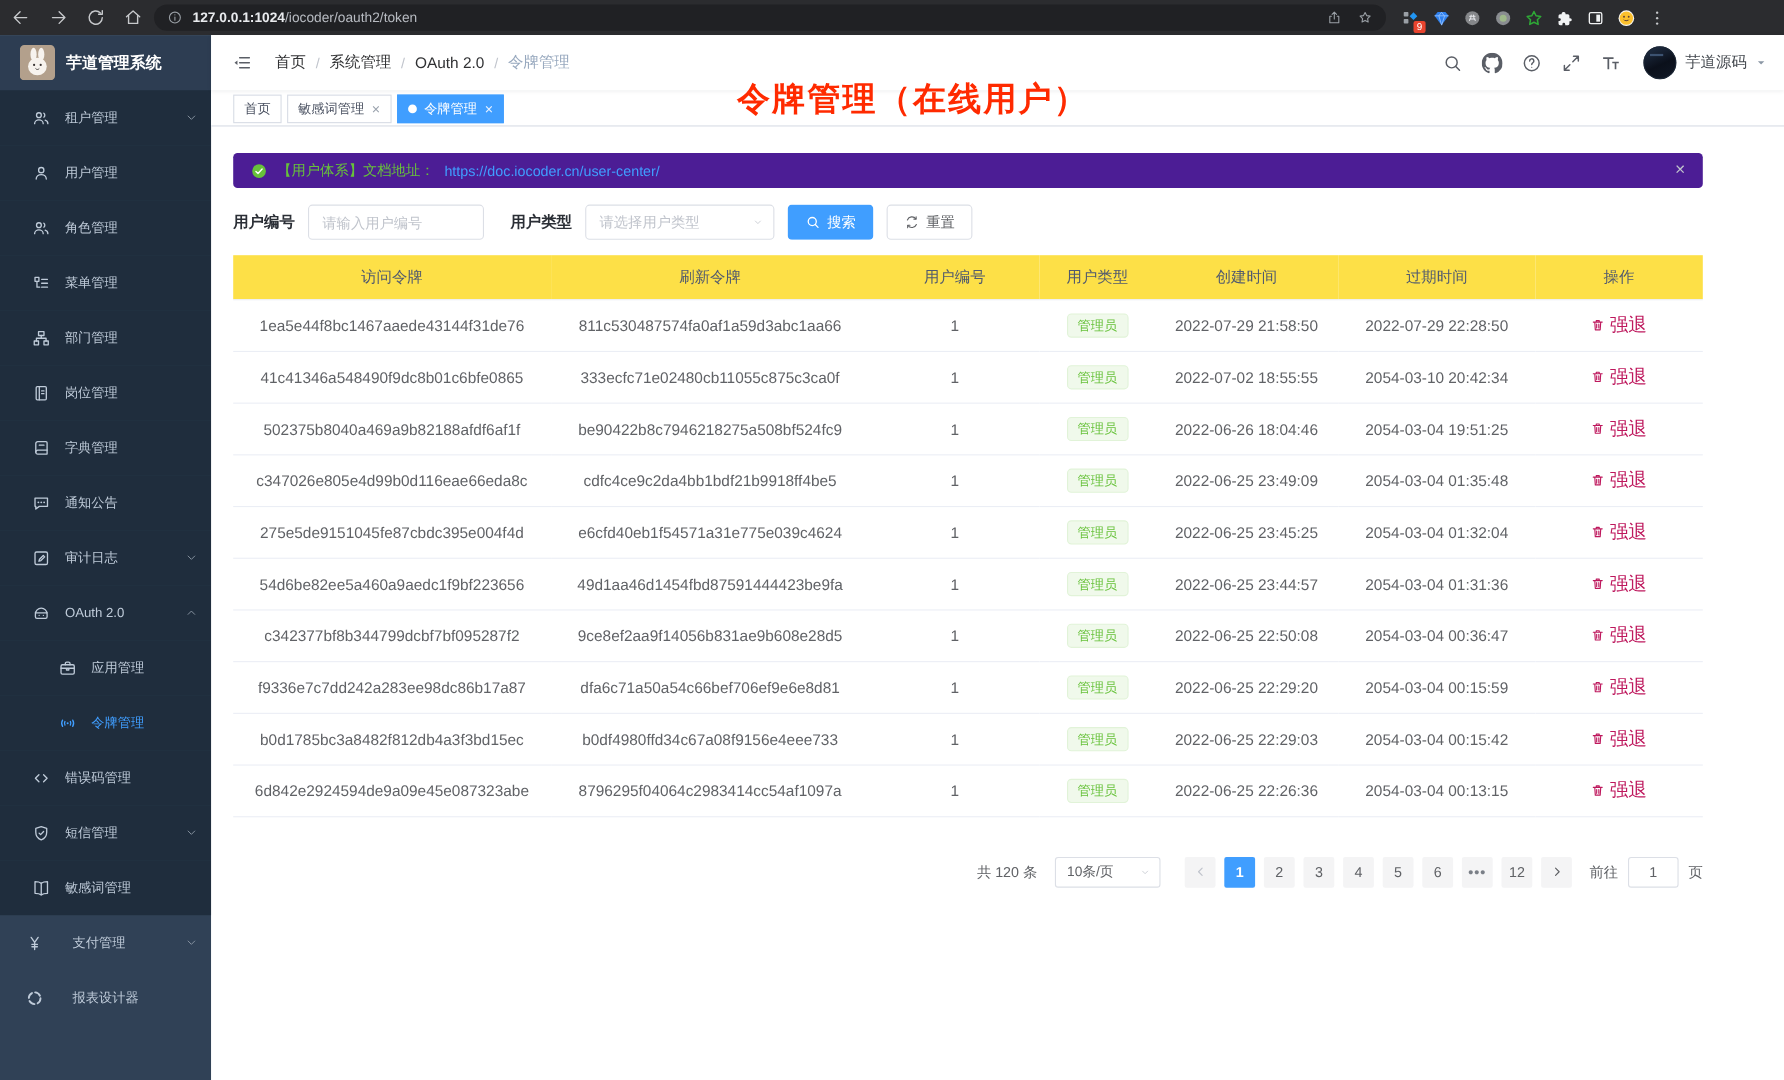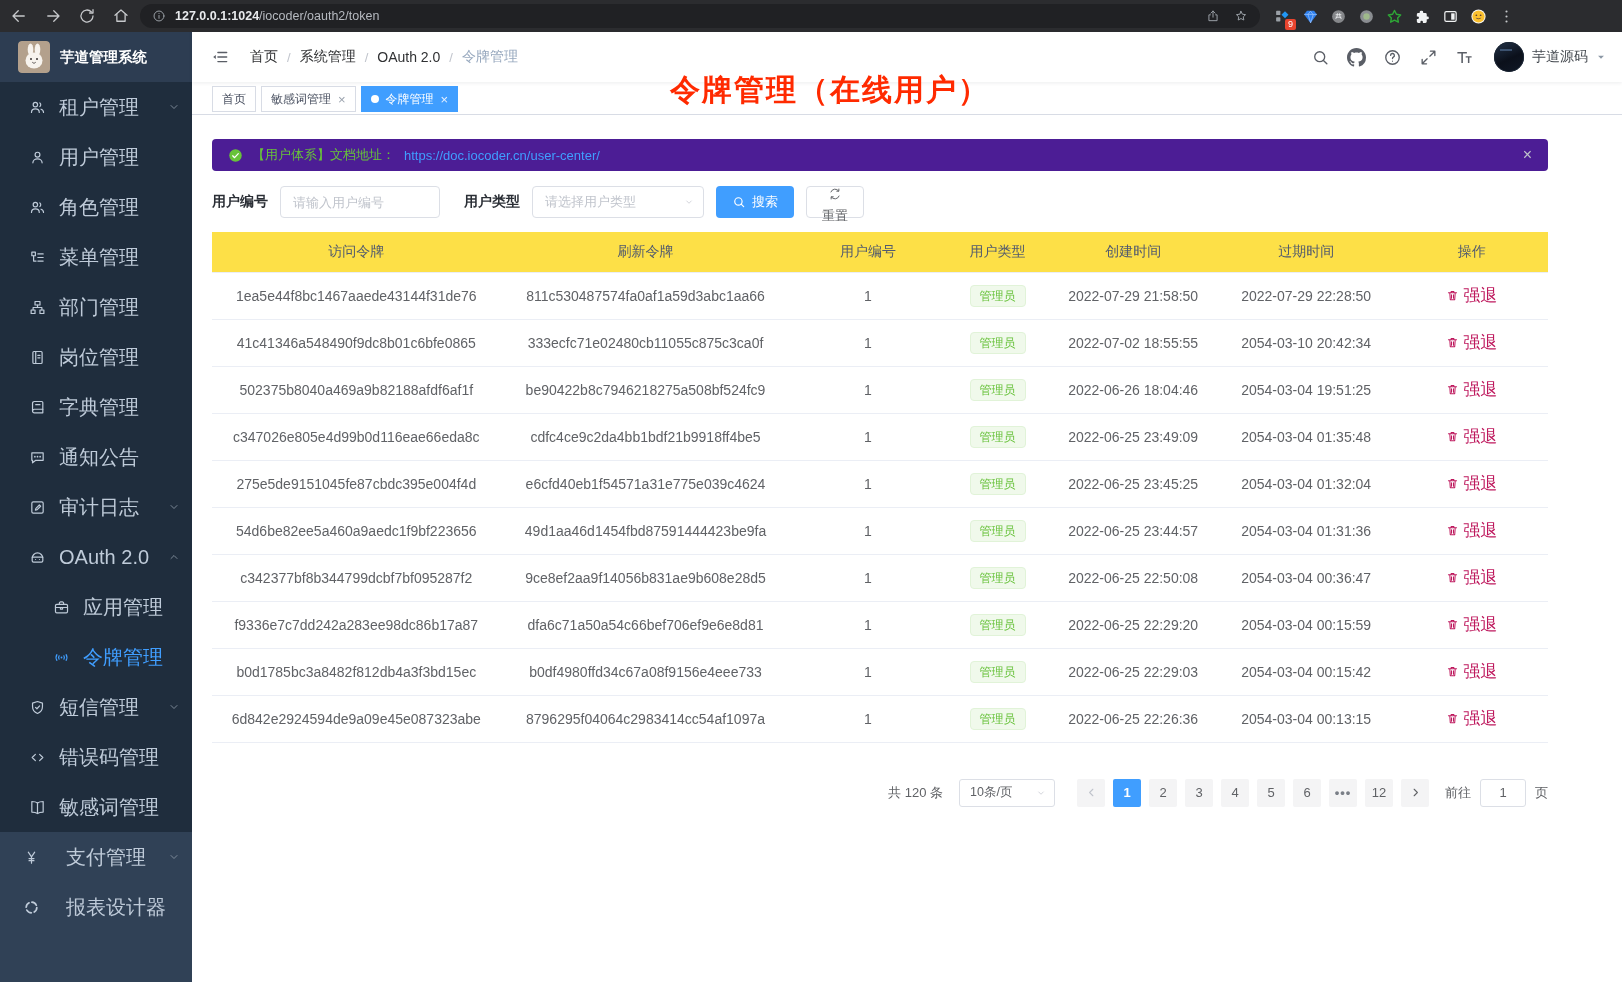--- a/index.html
+++ b/index.html
@@ -20,21 +20,21 @@
   .ext-area { display:flex; gap:11px; align-items:center; margin-left:4px; }
   .ext-area .ibtn { position:relative; width:17px; height:17px; }
   .ext-badge { position:absolute; right:-5px; bottom:-5px; background:#e8442e; color:#fff; font-size:9px; line-height:11px; padding:0 3px; border-radius:2px; }
 
   
   .app { display:flex; height:950px; background:#fff; }
   .sidebar { width:192px; flex-shrink:0; background:#304156; }
   .logo { height:50px; background:#2d3d52; display:flex; align-items:center; gap:10px; padding:0 16px 0 18px; }
   .logo-img { width:32px; height:32px; border-radius:4px; overflow:hidden; flex-shrink:0; }
   .logo-title { color:#fff; font-size:14.5px; font-weight:700; white-space:nowrap; }
-  .menu-item { height:50px; display:flex; align-items:center; padding:0 12px 0 28px; color:#bfcbd9; font-size:20px; background:#1f2d3d; cursor:pointer; white-space:nowrap; }
+  .menu-item { height:50px; display:flex; align-items:center; padding:0 12px 0 28px; color:#bfcbd9; font-size:12px; background:#1f2d3d; cursor:pointer; white-space:nowrap; }
   .menu-item.light { background:transparent; padding-left:22px;gap:13px; }
   .menu-item.sub { padding-left:52px; }
   .menu-item .mi { width:18px; height:18px; margin-right:13px; display:inline-flex; align-items:center; justify-content:center; flex-shrink:0; font-size:16px; }
   .menu-item .mi svg { width:17px; height:17px; }
   .menu-item .ml { flex:1; }
   .menu-item .chev { width:12px; height:12px; color:#8b97a5; }
   .menu-item .chev svg { width:12px; height:12px; }
   .menu-item.active { color:#409eff; }
 
   .main { flex:1; position:relative; display:flex; flex-direction:column; background:#fff; }
@@ -71,21 +71,21 @@
 
   .filters { display:flex; align-items:center; margin-top:15px; font-size:14px; }
   .flabel { font-weight:700; color:#2b2f36; margin-right:12px; }
   .f-input { width:160px; height:32px; border:1px solid #dcdfe6; border-radius:4px; padding:0 12px; font-size:13px; color:#606266; margin-right:24px; outline:none; font-family:inherit; }
   .f-input::placeholder { color:#c0c4cc; }
   .f-select { width:172px; height:32px; border:1px solid #dcdfe6; border-radius:4px; display:flex; align-items:center; justify-content:space-between; padding:0 9px 0 12px; color:#c0c4cc; font-size:13px; margin-right:12px; cursor:pointer; background:#fff; }
   .f-select .caret { color:#c0c4cc; }
   .btn { height:32px; border-radius:4px; font-size:13px; display:inline-flex; align-items:center; gap:6px; padding:0 15px; cursor:pointer; border:1px solid transparent; font-family:inherit; }
   .btn .bi { width:14px; height:14px; display:inline-flex; }
   .btn.primary { background:#409eff; color:#fff; margin-right:12px; }
-  .btn.plain { background:#fff; border-color:#dcdfe6; color:#606266;flex-direction:column; }
+  .btn.plain { background:#fff; border-color:#dcdfe6; color:#606266; }
 
   .table-wrap { margin-top:14px; }
   table { width:100%; border-collapse:collapse; table-layout:fixed; }
   th { height:40px; background:#fde047; font-size:14px; color:#515a6e; font-weight:400; text-align:center; border-bottom:1px solid #ebeef5; }
   td { height:47px; text-align:center; font-size:14px; color:#606266; border-bottom:1px solid #ebeef5; overflow:hidden; white-space:nowrap; }
   .tag { display:inline-block; background:#f0f9eb; border:1px solid #e1f3d8; color:#67c23a; font-size:12px; line-height:20px; padding:0 9px; border-radius:4px;text-align:center; }
   .op { color:#be185d; font-size:17px; display:inline-flex; align-items:center; gap:4px; cursor:pointer; text-decoration:none; }
   .op .oi { width:13px; height:13px; display:inline-flex; }
   .op .oi svg { width:13px; height:13px; }
 
@@ -357,38 +357,38 @@
             <svg viewBox="0 0 24 24" fill="none" stroke="currentColor" stroke-width="1.7" stroke-linecap="round" stroke-linejoin="round">
               <path d="M5.5 8a7.8 7.8 0 0 0 0 8M18.5 8a7.8 7.8 0 0 1 0 8M8.6 9.7a4.4 4.4 0 0 0 0 4.6M15.4 9.7a4.4 4.4 0 0 1 0 4.6"></path>
               <circle cx="12" cy="12" r="1.3" fill="currentColor" stroke="none"></circle>
             </svg>
           </span>
           <span class="ml">令牌管理</span>
         </div>
         <div class="menu-item">
           <span class="mi">
             <svg viewBox="0 0 24 24" fill="none" stroke="currentColor" stroke-width="1.7" stroke-linecap="round" stroke-linejoin="round">
+              <path d="M9 7.5L4.5 12 9 16.5M15 7.5L19.5 12 15 16.5"></path>
+            </svg>
+          </span>
+          <span class="ml">错误码管理</span>
+        </div>
+        <div class="menu-item">
+          <span class="mi">
+            <svg viewBox="0 0 24 24" fill="none" stroke="currentColor" stroke-width="1.7" stroke-linecap="round" stroke-linejoin="round">
               <path d="M12 3.5l7 2.3v4.9c0 4.3-2.8 8.2-7 9.8-4.2-1.6-7-5.5-7-9.8V5.8z"></path>
               <path d="M9.2 11.8l2 2 3.8-4.1"></path>
             </svg>
           </span>
           <span class="ml">短信管理</span>
           <span class="chev">
             <svg viewBox="0 0 24 24" fill="none" stroke="currentColor" stroke-width="1.7" stroke-linecap="round" stroke-linejoin="round">
               <path d="M6 9l6 6 6-6"></path>
             </svg>
           </span>
-        </div>
-        <div class="menu-item">
-          <span class="mi">
-            <svg viewBox="0 0 24 24" fill="none" stroke="currentColor" stroke-width="1.7" stroke-linecap="round" stroke-linejoin="round">
-              <path d="M9 7.5L4.5 12 9 16.5M15 7.5L19.5 12 15 16.5"></path>
-            </svg>
-          </span>
-          <span class="ml">错误码管理</span>
         </div>
         <div class="menu-item">
           <span class="mi">
             <svg viewBox="0 0 24 24" fill="none" stroke="currentColor" stroke-width="1.7" stroke-linecap="round" stroke-linejoin="round">
               <path d="M12 5.5c-2-1.5-4.5-2-8-2v15c3.5 0 6 .5 8 2 2-1.5 4.5-2 8-2v-15c-3.5 0-6 .5-8 2z"></path>
               <path d="M12 5.5v15"></path>
             </svg>
           </span>
           <span class="ml">敏感词管理</span>
         </div>

